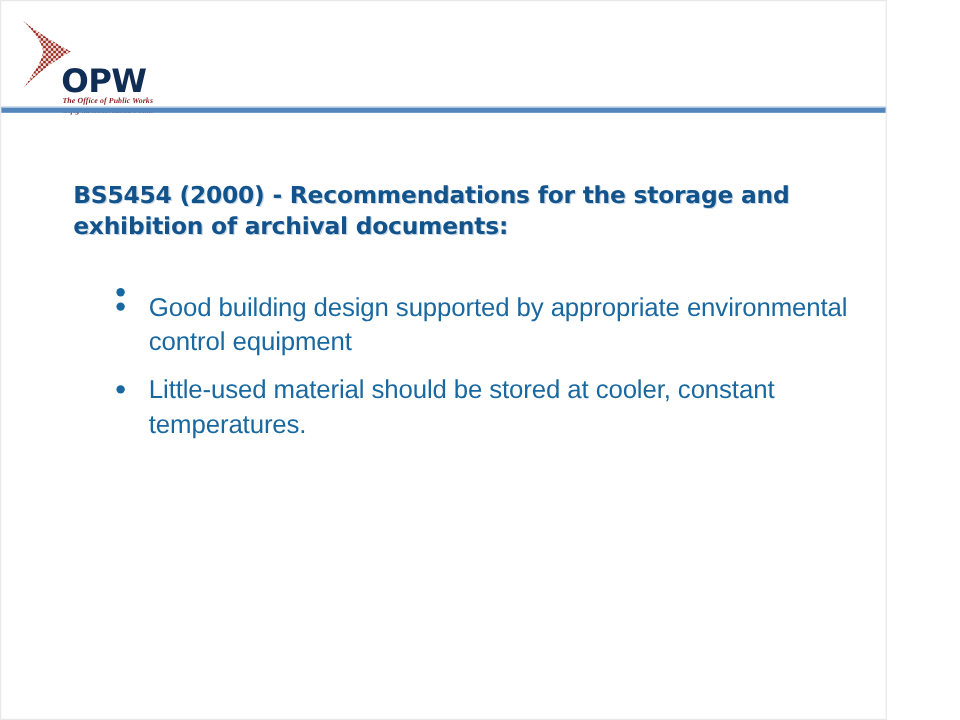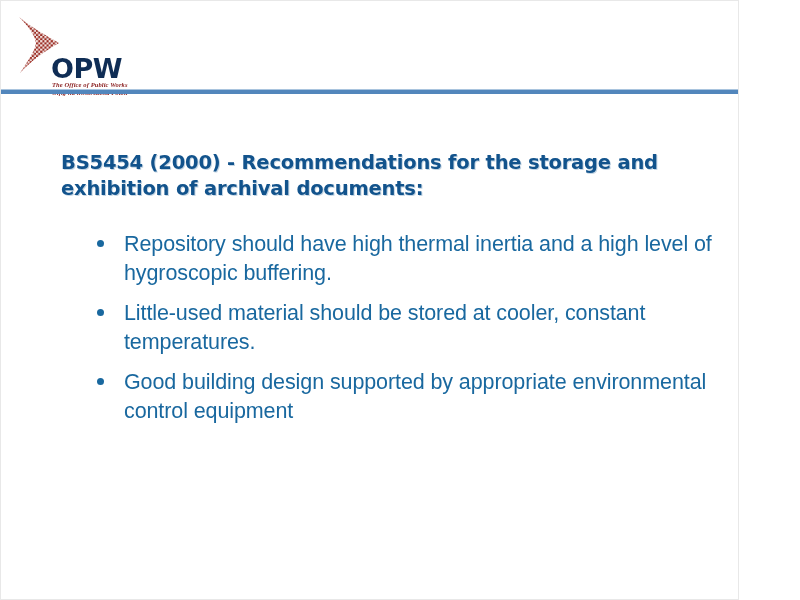--- a/index.html
+++ b/index.html
@@ -172,26 +172,25 @@
 
   <div class="divider"></div>
 
   <div class="content">
 
     <div class="title">BS5454 (2000) - Recommendations for the storage and exhibition of archival documents:</div>
 
     <ul class="bullets">
       <li class="bullet-item">
         <span class="dot"></span>
-        <span>Repository should have high thermal inertia and a high level of hygroscopic buffering.</span>
+      </li>
+      <li class="bullet-item">
+        <span class="dot"></span>
+        <span>Good building design supported by appropriate environmental control equipment</span>
       </li>
       <li class="bullet-item">
         <span class="dot"></span>
         <span>Little-used material should be stored at cooler, constant temperatures.</span>
-      </li>
-      <li class="bullet-item">
-        <span class="dot"></span>
-        <span>Good building design supported by appropriate environmental control equipment</span>
       </li>
     </ul>
 
   </div>
 </div>
 
 </body></html>

